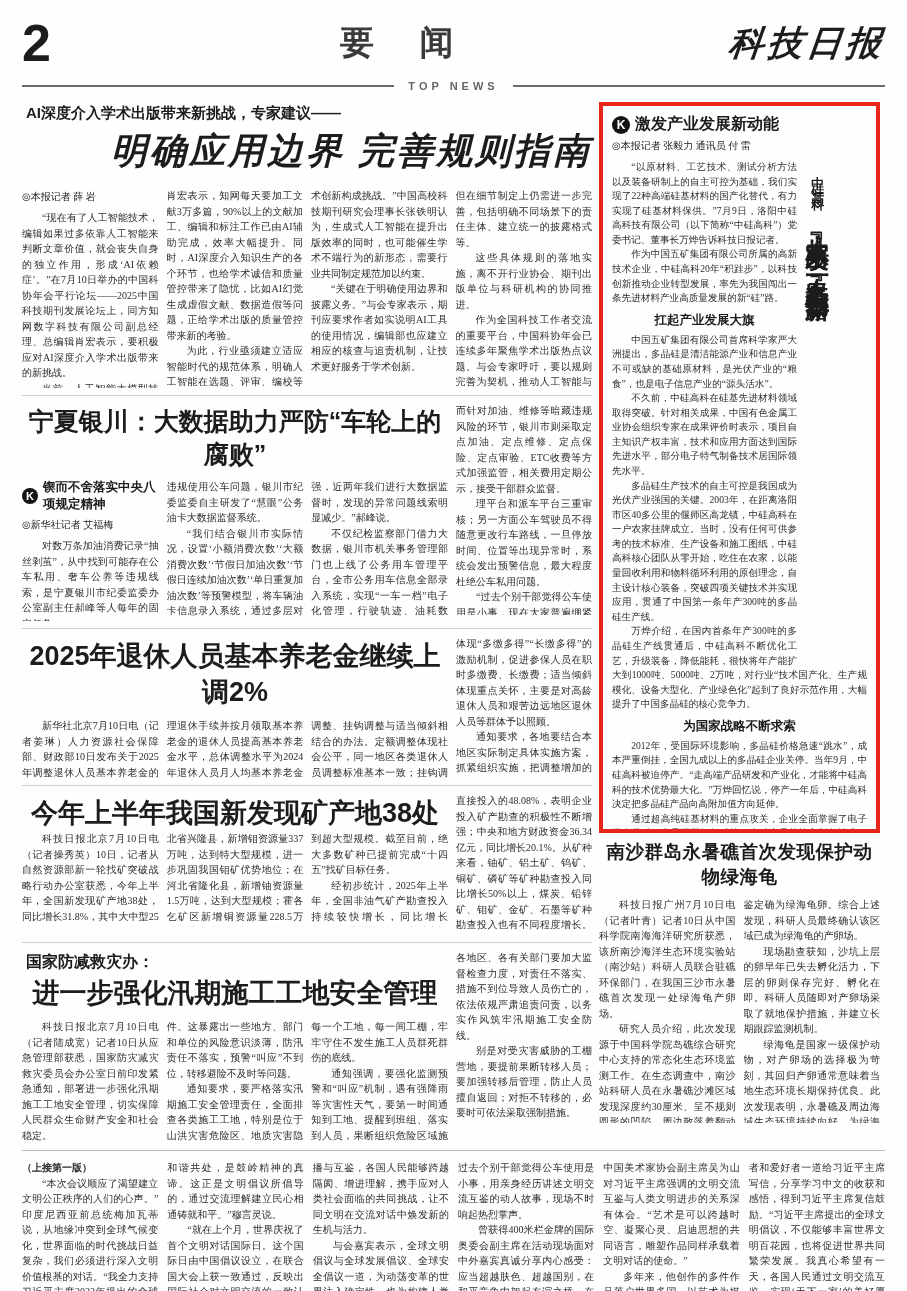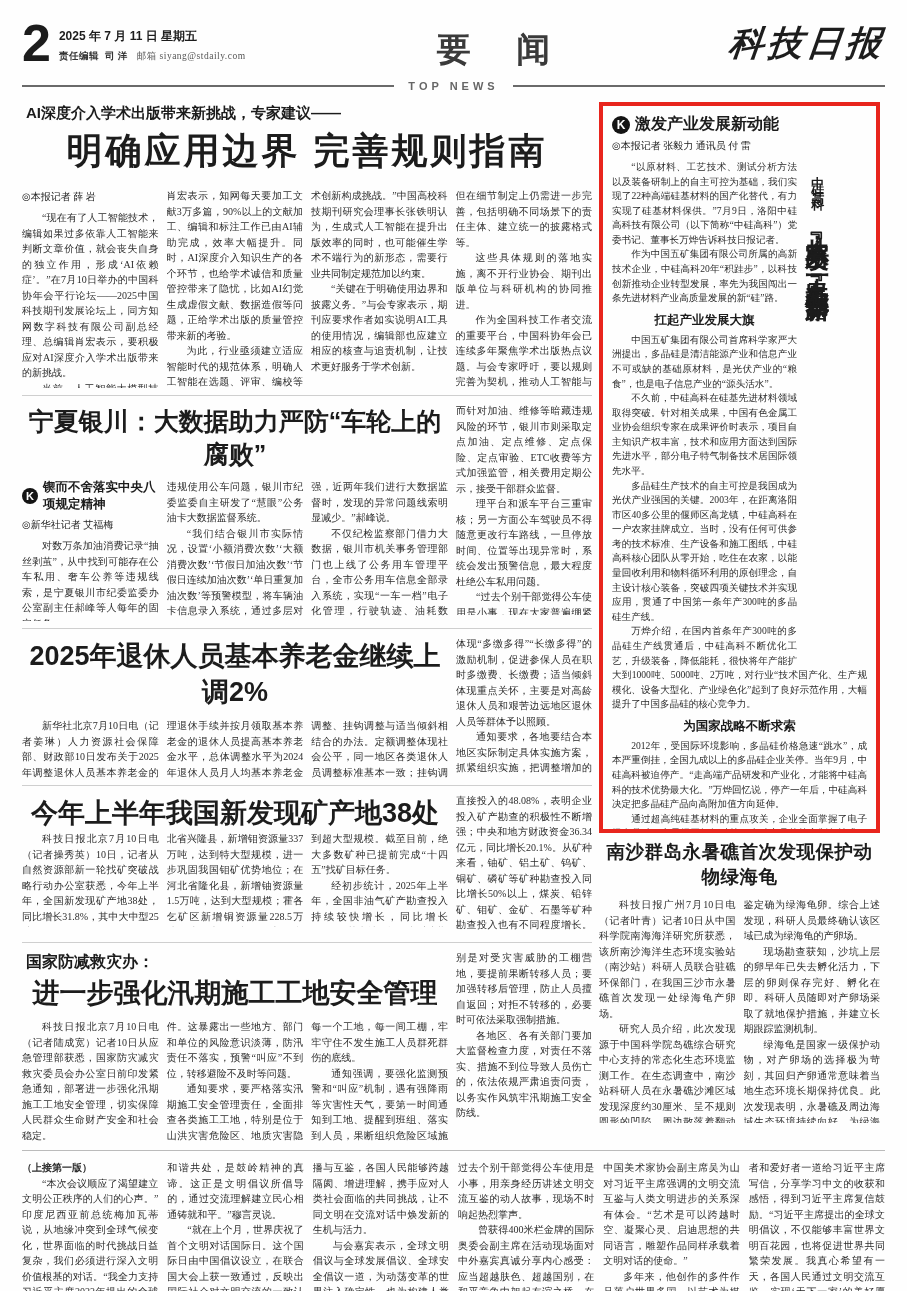--- a/index.html
+++ b/index.html
@@ -11,42 +11,42 @@
   }
   
   .masthead { display:flex; align-items:flex-start; height:58px; }
   .mh-left { display:flex; align-items:flex-start; width:300px; }
   .page-num { font-family:"Liberation Sans","DejaVu Sans",sans-serif; font-weight:900; font-size:52px; line-height:.9; letter-spacing:-2px; }
   .mh-meta { margin:8px 0 0 10px; }
   .mh-date { font-family:"Liberation Sans",sans-serif; font-weight:bold; font-size:12px; }
   .mh-editor { font-size:9.5px; color:#555; margin-top:5px; letter-spacing:.5px; }
   .mh-editor b { color:#333; margin-right:6px; }
   .mh-editor a { color:#555; text-decoration:none; }
-  .mh-center { flex:1; text-align:center;margin-top:7px; }
+  .mh-center { flex:1; text-align:left; }
   .section-cn { font-family:"Liberation Sans",sans-serif; font-weight:900; font-size:34px; letter-spacing:18px; padding-left:18px; color:#3a3a3a; }
   .mh-brand { width:220px; text-align:right; font-family:"DejaVu Serif",serif; font-style:italic; font-weight:bold; font-size:35px; letter-spacing:4px; color:#1d1d1d; transform:skewX(-6deg); }
   .rule-row { display:flex; align-items:center; margin:2px 0 10px; }
   .rule-row .rule { flex:1; border-top:2px solid #6a6a6a; }
   .topnews { font-family:"Liberation Sans",sans-serif; font-weight:bold; font-size:11px; letter-spacing:4px; color:#666; padding:0 14px; }
   
   .content { display:flex; gap:7px; }
   .left-region { width:570px; flex:none; }
   .right-region { width:281px; flex:none; }
   
   .para { font-size:10px; line-height:1.55; text-align:justify; text-indent:2em; color:#2b2b2b; }
   .cont > .para:first-child { text-indent:0; }
   .cols { display:flex; gap:8px; overflow:hidden; }
   .col { flex:1; overflow:hidden; }
   .byline { font-size:10px; margin:2px 0 6px; color:#222; }
   .divider { border-top:1px solid #cfcfcf; margin:7px 0; }
   .kicker { font-family:"Liberation Sans",sans-serif; font-weight:bold; font-size:15px; margin:2px 0 2px 4px; }
   .klogo { display:inline-flex; align-items:center; justify-content:center; width:16px; height:16px; border-radius:50%; background:#141414; color:#fff; font-family:"Liberation Sans",sans-serif; font-weight:900; font-size:11px; margin-right:5px; flex:none; }
   .series { display:flex; align-items:center; font-family:"Liberation Sans",sans-serif; font-weight:900; font-size:12.5px; margin-bottom:5px; }
   
-  .h-ai { font-family:"Liberation Sans",sans-serif; font-weight:900; font-size:36px; letter-spacing:3px; text-align:center; margin:4px 0 12px; }
+  .h-ai { font-family:"Liberation Sans",sans-serif; font-weight:900; font-size:36px; letter-spacing:3px; text-align:right; margin:4px 0 12px;font-style:italic; }
   .art-ai .cols { height:200px; }
   
   .split { display:flex; gap:8px; }
   .split-main { flex:1; min-width:0; }
   .side-col { width:136px; flex:none; overflow:hidden; }
   .h-mid { font-family:"Liberation Sans",sans-serif; font-weight:900; text-align:center; }
   .art-ningxia { height:218px; overflow:hidden; }
   .art-ningxia .h-mid { font-size:25px; margin:2px 0 8px; }
   .art-ningxia .cols { height:162px; }
   .art-ningxia .side-col { height:212px; }
@@ -80,28 +80,20 @@
   .continued .col:first-child .para:first-child { font-weight:bold; text-indent:0; }
 </style>
 </head>
 <body>
 
 <div class="page">
 
   <header class="masthead">
     <div class="mh-left">
       <div class="page-num">2</div>
-      <div class="mh-meta">
-        <div class="mh-date">2025 年 7 月 11 日  星期五</div>
-        <div class="mh-editor">
-          <b>责任编辑</b><b>司 洋</b>
-          <span>邮箱</span>
-          <a href="#">siyang@stdaily.com</a>
-        </div>
-      </div>
     </div>
     <div class="mh-center">
       <div class="section-cn">要 闻</div>
     </div>
     <div class="mh-brand">科技日报</div>
   </header>
   <div class="rule-row">
     <span class="rule"></span>
     <span class="topnews">TOP NEWS</span>
     <span class="rule"></span>
@@ -231,22 +223,22 @@
                 <p class="para">件。这暴露出一些地方、部门和单位的风险意识淡薄，防汛责任不落实，预警“叫应”不到位，转移避险不及时等问题。</p>
                 <p class="para">通知要求，要严格落实汛期施工安全管理责任，全面排查各类施工工地，特别是位于山洪灾害危险区、地质灾害隐患点的工程项目，逐一登记造册、落实防范措施，坚决把风险隐患排查整治落实到</p>
               </div>
             <div class="col cont">
                 <p class="para">每一个工地，每一间工棚，牢牢守住不发生施工人员群死群伤的底线。</p>
                 <p class="para">通知强调，要强化监测预警和“叫应”机制，遇有强降雨等灾害性天气，要第一时间通知到工地、提醒到班组、落实到人员，果断组织危险区域施工人员转移避险，坚决防止冒险作业、盲目施工。</p>
               </div>
           </div>
         </div>
         <div class="side-col cont">
+            <p class="para">各地区、各有关部门要加大监督检查力度，对责任不落实、措施不到位导致人员伤亡的，依法依规严肃追责问责，以务实作风筑牢汛期施工安全防线。</p>
             <p class="para">别是对受灾害威胁的工棚营地，要提前果断转移人员；要加强转移后管理，防止人员擅自返回；对拒不转移的，必要时可依法采取强制措施。</p>
-            <p class="para">各地区、各有关部门要加大监督检查力度，对责任不落实、措施不到位导致人员伤亡的，依法依规严肃追责问责，以务实作风筑牢汛期施工安全防线。</p>
           </div>
       </article>
 
     </section>
 
     <section class="right-region">
 
       <article class="redbox">
         <div class="series">
           <span class="klogo">K</span>

